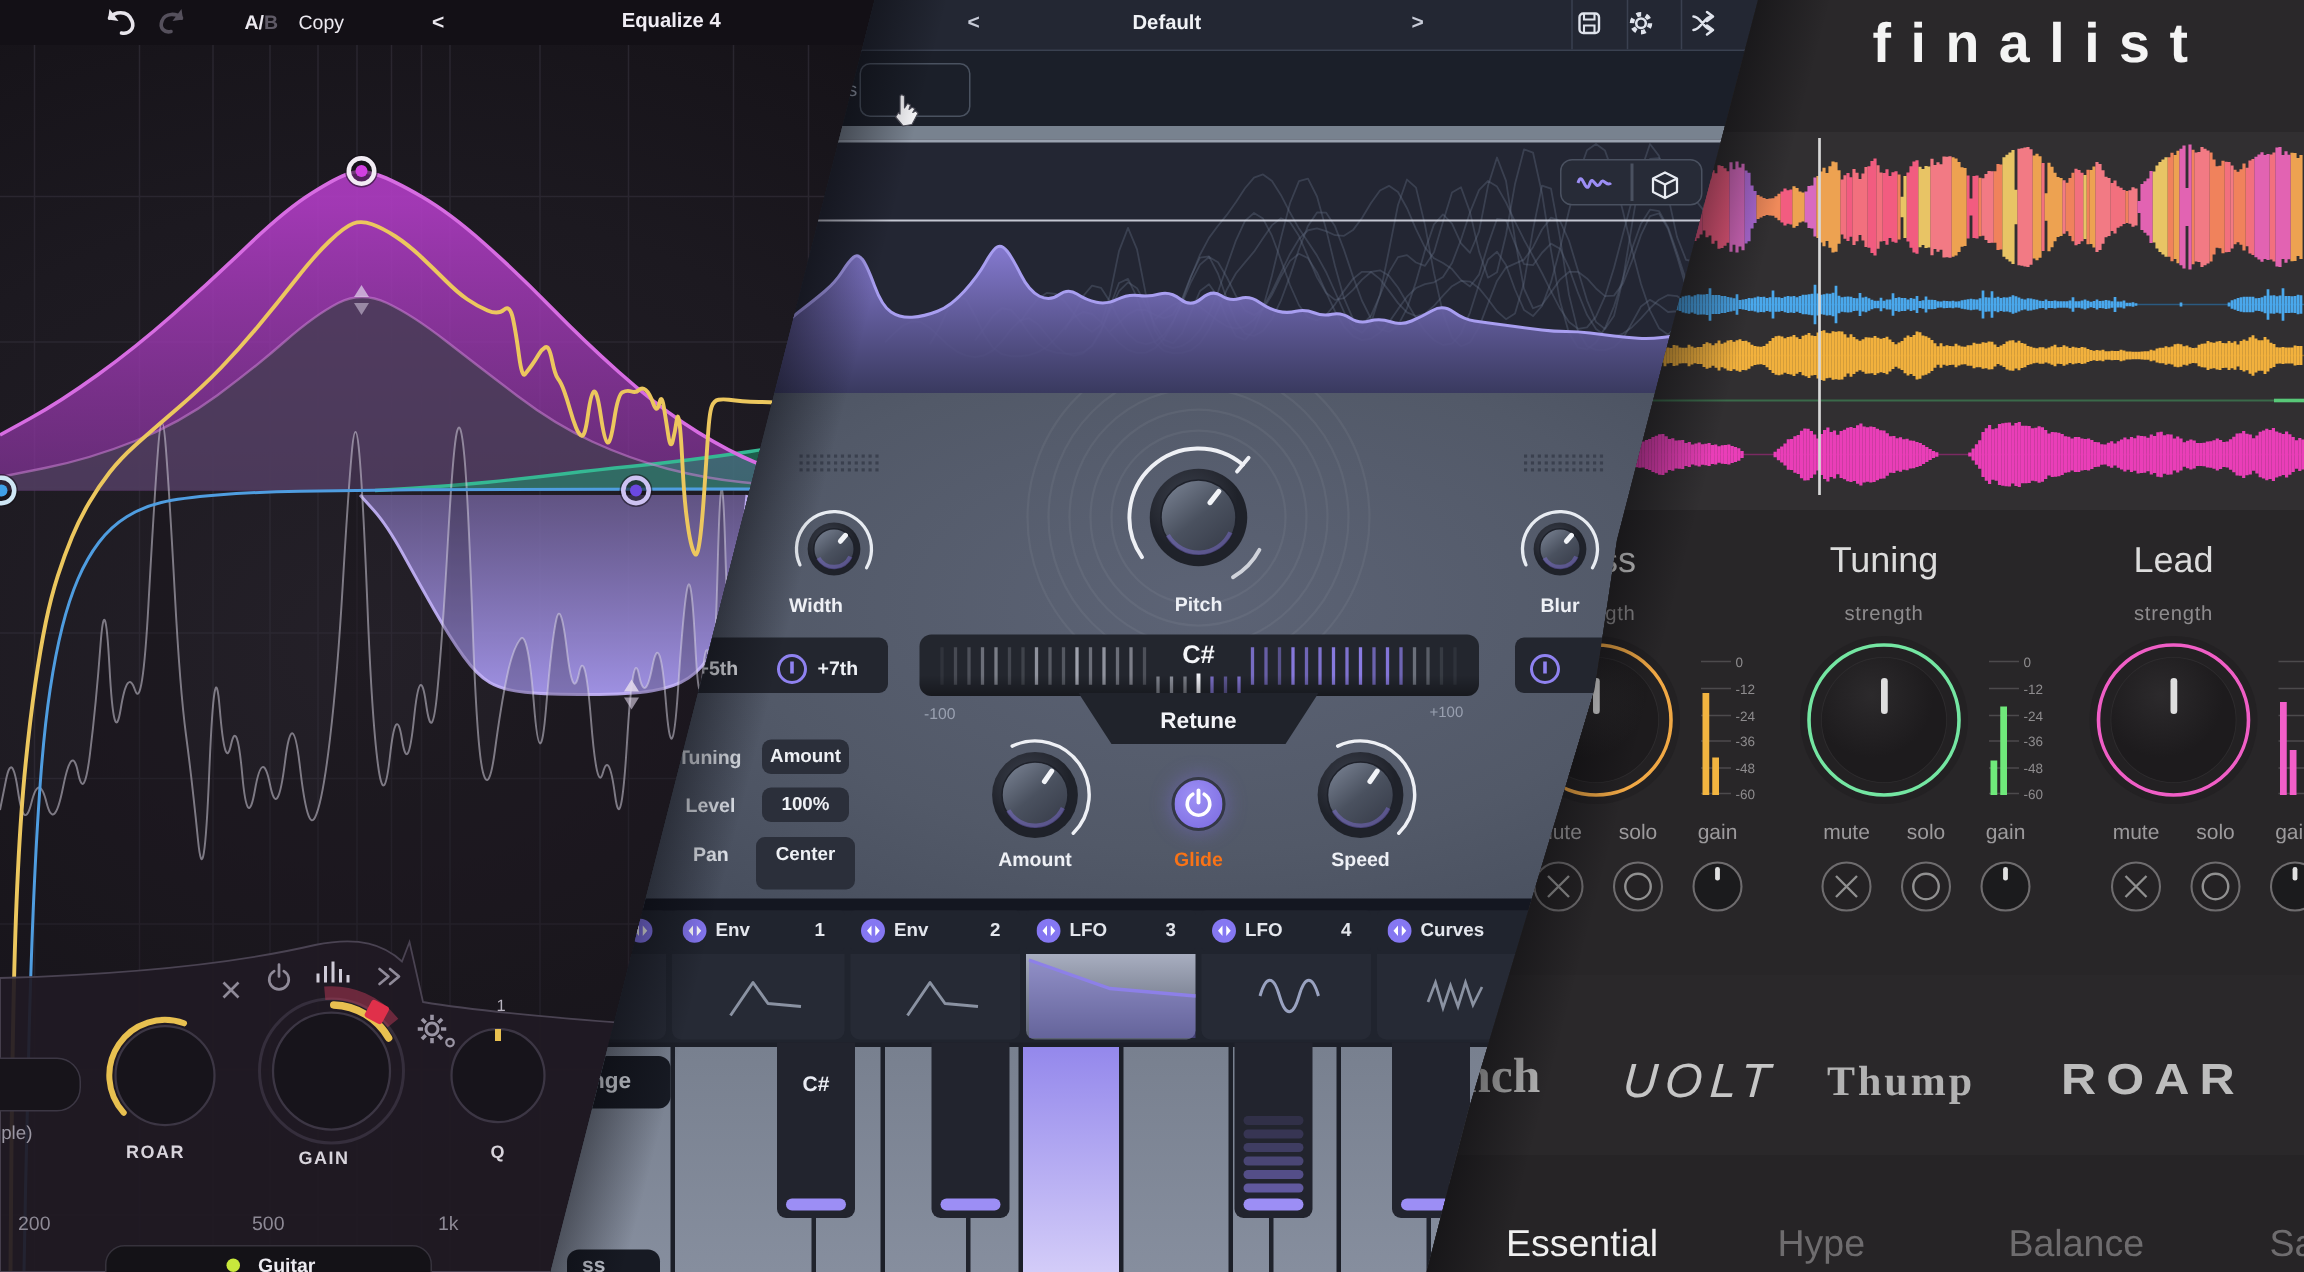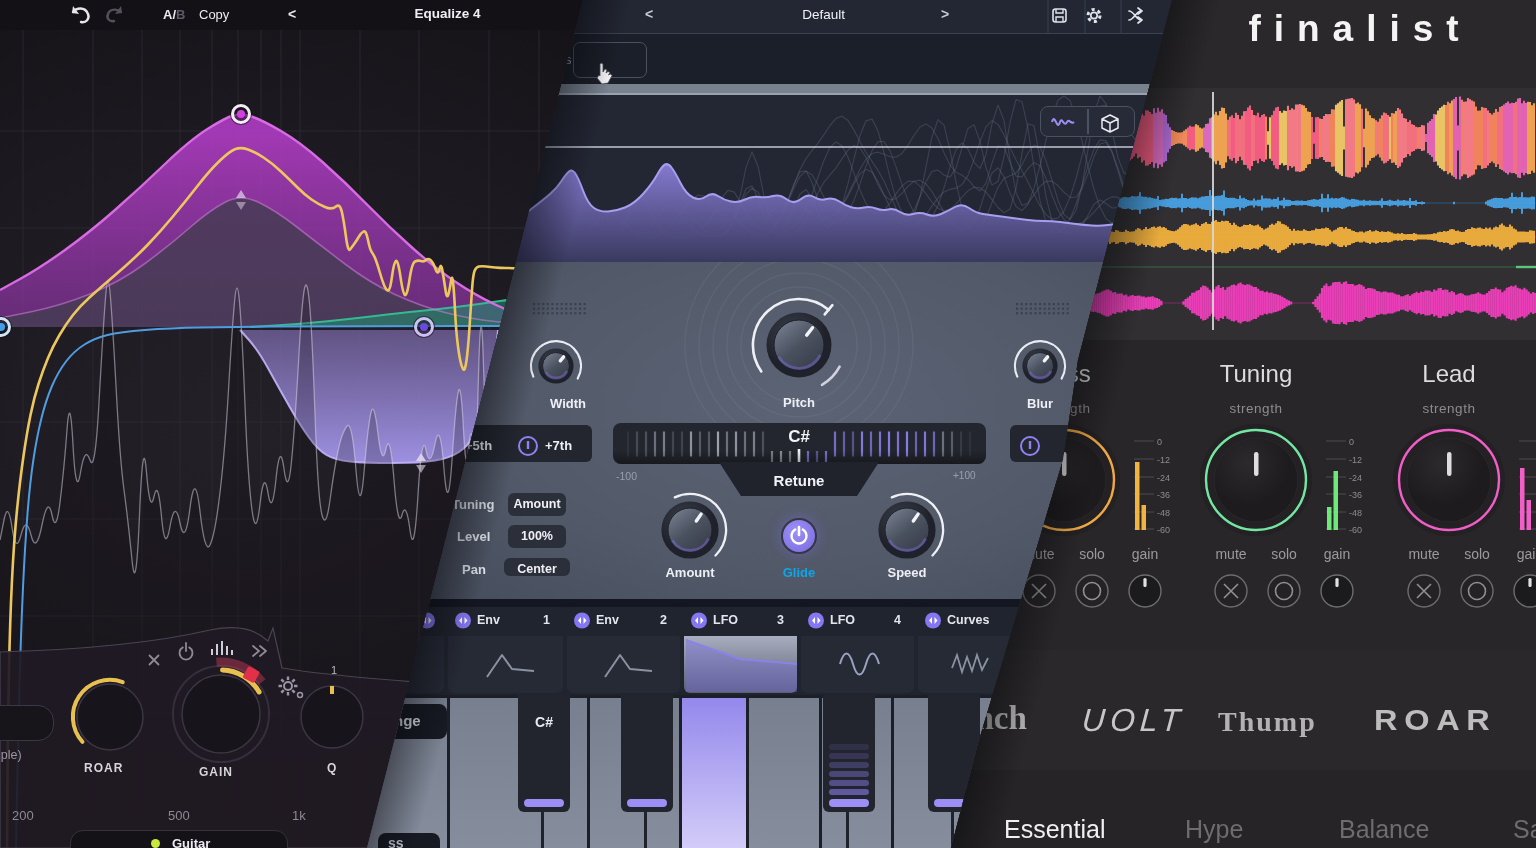--- a/index.html
+++ b/index.html
@@ -94,21 +94,21 @@
     <div style="position:absolute;left:-20px;top:705px;width:74px;height:36px;border:1.5px solid #3c3744;border-radius:16px;background:#17141a"></div>
     <div style="position:absolute;left:70px;top:830px;width:218px;height:34px;border:1.5px solid #36323c;border-radius:13px;background:#141217"></div>
     <div style="position:absolute;left:151px;top:839px;width:9px;height:9px;border-radius:50%;background:#c8e83c"></div>
     <div class="t" style="left:172px;top:836px;font-size:13px;font-weight:bold;color:#eceaf0">Guitar</div>
 
     </div>
 <div class="sec" style="clip-path:polygon(583px 0, 1172px 0, 1109px 240px, 1078px 360px, 1063px 460px, 979px 740px, 951px 848px, 367px 848px);background:#20242e">
 
     <div style="position:absolute;left:360px;top:0;width:820px;height:33px;background:#232733"></div>
     <div class="t" style="left:645px;top:6px;font-size:14px;font-weight:bold;color:#c8ccd8">&lt;</div>
-    <div class="t" style="left:755px;top:7px;width:90px;text-align:right;font-size:13.5px;font-weight:normal;color:#f0f2f6">Default</div>
+    <div class="t" style="left:755px;top:7px;width:90px;text-align:left;font-size:13.5px;font-weight:bold;color:#f0f2f6">Default</div>
     <div class="t" style="left:941px;top:6px;font-size:14px;font-weight:bold;color:#c8ccd8">&gt;</div>
     <svg width="120" height="33" style="position:absolute;left:1045px;top:0">
       <path d="M3,0 V33 M40,0 V33 M76,0 V33" stroke="#3a4050" stroke-width="1"></path>
       <rect x="8" y="9" width="13" height="13" rx="2.5" fill="none" stroke="#dfe3ec" stroke-width="1.6"></rect>
       <path d="M11,9 v4 h7 v-4 M11,22 v-5 h7 v5" stroke="#dfe3ec" stroke-width="1.4" fill="none"></path>
       <circle cx="49" cy="15.5" r="3.2" fill="none" stroke="#dfe3ec" stroke-width="1.7"></circle>
       <circle cx="49" cy="15.5" r="6" fill="none" stroke="#dfe3ec" stroke-width="3" stroke-dasharray="3.1 3.18"></circle>
       <path d="M84,11 C89,11 91,20 96,20 M84,20 C89,20 91,11 96,11 M93,8 L97,11 L93,14 M93,17 L97,20 L93,23" stroke="#dfe3ec" stroke-width="1.7" fill="none" stroke-linecap="round" stroke-linejoin="round"></path>
     </svg>
     <div style="position:absolute;left:360px;top:33px;width:820px;height:1.5px;background:#3a4150"></div>
@@ -260,25 +260,25 @@
       <circle cx="690" cy="530" r="28.6" fill="url(#gknob)"></circle>
         <circle cx="690" cy="530" r="22" fill="url(#gface)" stroke="#1e212a" stroke-width="1"></circle>
         <path d="M708.6,538.7 A20.5,20.5 0 0 1 672.2,540.2" stroke="rgba(138,118,235,0.4)" stroke-width="3" fill="none"></path>
         <path d="M696.3,521.0 L701.1,514.1" stroke="#f2f4f8" stroke-width="3.4" stroke-linecap="round"></path>
       <path d="M891.8,497.4 A36,36 0 0 1 932.5,555.5" stroke="#eef0f5" stroke-width="2.3" fill="none" stroke-linecap="round"></path>
       <circle cx="907" cy="530" r="28.6" fill="url(#gknob)"></circle>
         <circle cx="907" cy="530" r="22" fill="url(#gface)" stroke="#1e212a" stroke-width="1"></circle>
         <path d="M925.6,538.7 A20.5,20.5 0 0 1 889.2,540.2" stroke="rgba(138,118,235,0.4)" stroke-width="3" fill="none"></path>
         <path d="M913.3,521.0 L918.1,514.1" stroke="#f2f4f8" stroke-width="3.4" stroke-linecap="round"></path>
     </svg>
-    <div class="t" style="left:526px;top:396px;width:60px;text-align:right;font-size:13px;font-weight:bold;color:#eef0f5">Width</div>
+    <div class="t" style="left:526px;top:396px;width:60px;text-align:left;font-size:13px;font-weight:bold;color:#eef0f5">Width</div>
     <div class="t" style="left:769px;top:395px;width:60px;text-align:center;font-size:13px;font-weight:bold;color:#eef0f5">Pitch</div>
     <div class="t" style="left:1010px;top:396px;width:60px;text-align:center;font-size:13px;font-weight:bold;color:#eef0f5">Blur</div>
     <div class="t" style="left:660px;top:565px;width:60px;text-align:center;font-size:13px;font-weight:bold;color:#eef0f5">Amount</div>
-    <div class="t" style="left:769px;top:565px;width:60px;text-align:center;font-size:13px;font-weight:bold;color:#0ea5e9">Glide</div>
+    <div class="t" style="left:769px;top:565px;width:60px;text-align:center;font-size:13px;font-weight:bold;color:#f97316">Glide</div>
     <div class="t" style="left:877px;top:565px;width:60px;text-align:center;font-size:13px;font-weight:bold;color:#eef0f5">Speed</div>
     <div style="position:absolute;left:360px;top:425px;width:232px;height:37px;background:#23262f;border-radius:0 6px 6px 0"></div>
     <div class="t" style="left:465px;top:438px;font-size:13px;font-weight:bold;color:#eef0f5">+5th</div>
     <div class="t" style="left:545px;top:438px;font-size:13px;font-weight:bold;color:#eef0f5">+7th</div>
     <svg width="24" height="24" style="position:absolute;left:517px;top:435px">
       <circle cx="11" cy="11" r="9" fill="none" stroke="#8f82f0" stroke-width="2"></circle>
       <path d="M11,6 V14" stroke="#8f82f0" stroke-width="2.4"></path>
     </svg>
     <div style="position:absolute;left:1010px;top:425px;width:170px;height:37px;background:#23262f;border-radius:6px 0 0 6px"></div>
     <svg width="24" height="24" style="position:absolute;left:1019px;top:435px">
@@ -334,21 +334,21 @@
     <div class="t" style="left:953px;top:470px;font-size:10px;color:#99a0b0">+100</div>
     <svg width="160" height="40" style="position:absolute;left:719px;top:462px">
       <path d="M0,0 L160,0 L138,34 L22,34 Z" fill="#20232b"></path>
     </svg>
     <div class="t" style="left:744px;top:472px;width:110px;text-align:center;font-size:15px;font-weight:bold;color:#f2f3f7">Retune</div>
     <div class="t" style="left:452px;top:497px;font-size:13px;font-weight:bold;color:#dfe3ea">Tuning</div>
     <div class="t" style="left:457px;top:529px;font-size:13px;font-weight:bold;color:#dfe3ea">Level</div>
     <div class="t" style="left:462px;top:562px;font-size:13px;font-weight:bold;color:#dfe3ea">Pan</div>
     <div class="btn" style="left:508px;top:493px;width:58px;height:23px">Amount</div>
     <div class="btn" style="left:508px;top:525px;width:58px;height:23px">100%</div>
-    <div class="btn" style="left:504px;top:558px;width:66px;height:18px">Center</div>
+    <div class="btn" style="left:504px;top:558px;width:66px;height:35px">Center</div>
     <div style="position:absolute;left:781px;top:518px;width:36px;height:36px;border-radius:50%;background:radial-gradient(circle at 40% 35%, #9d90f5, #7a6ae0);box-shadow:0 0 14px rgba(130,110,240,0.45);border:2px solid #343846"></div>
     <svg width="36" height="36" style="position:absolute;left:781px;top:518px">
       <path d="M21.8,11.5 A7.5,7.5 0 1 1 14.2,11.5" stroke="#fff" stroke-width="2.4" fill="none" stroke-linecap="round"></path>
       <path d="M18,9 V17" stroke="#fff" stroke-width="2.6" stroke-linecap="round"></path>
     </svg>
     <div style="position:absolute;left:360px;top:599px;width:820px;height:8px;background:#141721"></div>
       <div style="position:absolute;left:380px;top:607px;width:64px;height:27px;background:#20242e;border-radius:3px"></div>
       <svg width="22" height="22" style="position:absolute;left:419px;top:612px">
         <circle cx="8" cy="8.5" r="8" fill="#8577f2"></circle>
         <path d="M7,5 L4,8.5 L7,12 Z M9.5,5 L12.5,8.5 L9.5,12 Z" fill="#fff"></path>

